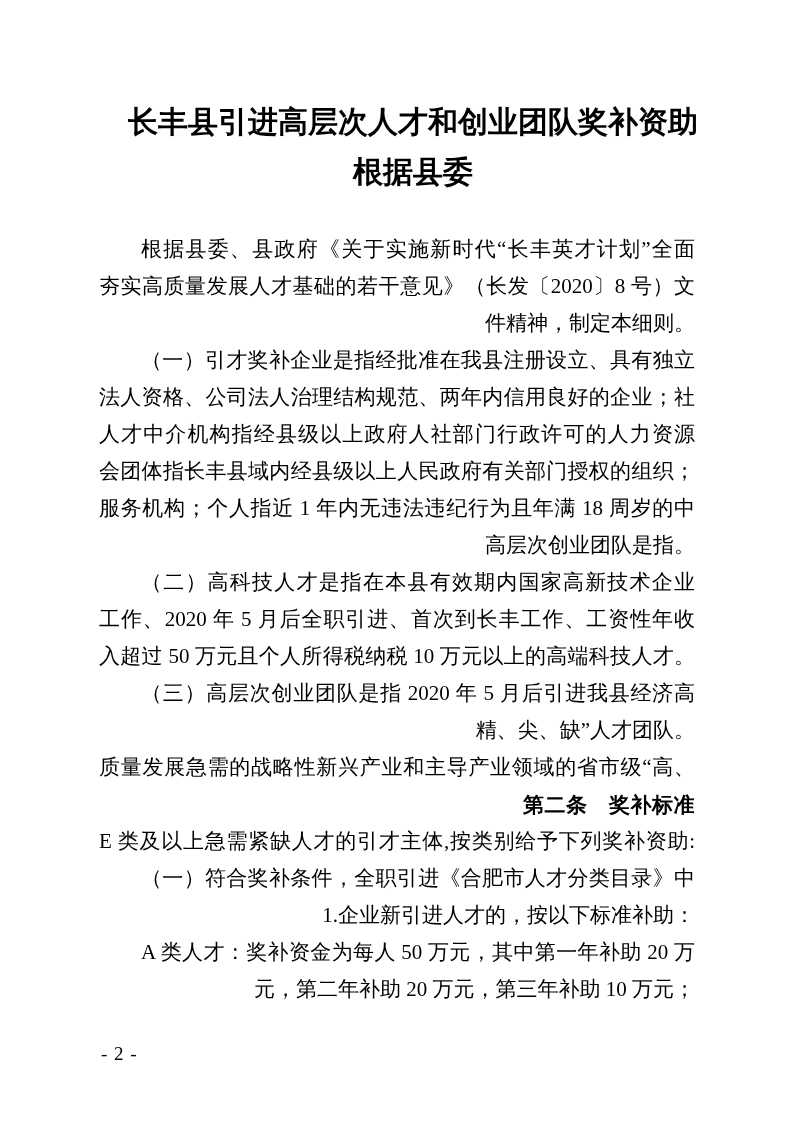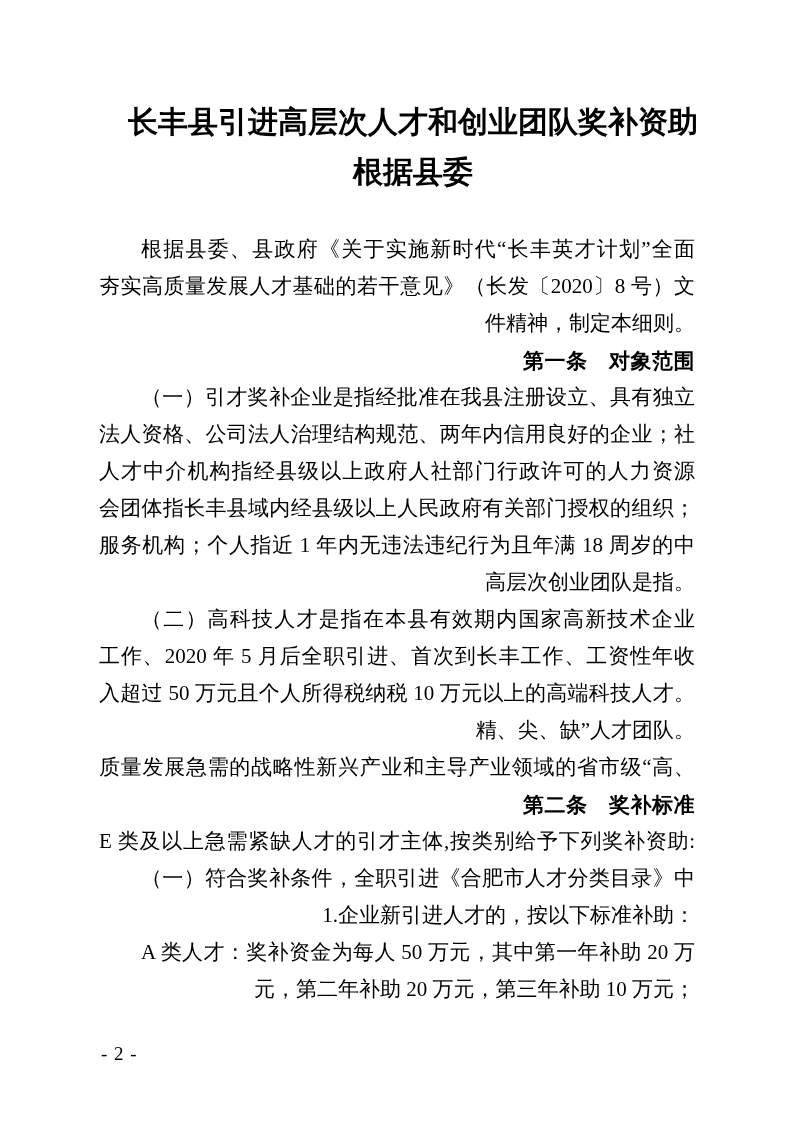--- a/index.html
+++ b/index.html
@@ -66,36 +66,34 @@
     <div class="title-line">根据县委</div>
   </header>
 
   <main class="doc-body">
       <div>
         <div class="doc-line justify indent">根据县委、县政府《关于实施新时代“长丰英才计划”全面</div>
         <div class="doc-line justify">夯实高质量发展人才基础的若干意见》（长发〔2020〕8 号）文</div>
         <div class="doc-line">件精神，制定本细则。</div>
       </div>
       <div>
-        <div class="doc-line heading indent">第一条　对象范围</div>
-      </div>
-      <div>
         <div class="doc-line justify indent">（一）引才奖补企业是指经批准在我县注册设立、具有独立</div>
         <div class="doc-line justify">法人资格、公司法人治理结构规范、两年内信用良好的企业；社</div>
         <div class="doc-line justify">人才中介机构指经县级以上政府人社部门行政许可的人力资源</div>
         <div class="doc-line justify">会团体指长丰县域内经县级以上人民政府有关部门授权的组织；</div>
         <div class="doc-line justify">服务机构；个人指近 1 年内无违法违纪行为且年满 18 周岁的中</div>
         <div class="doc-line">高层次创业团队是指。</div>
       </div>
       <div>
         <div class="doc-line justify indent">（二）高科技人才是指在本县有效期内国家高新技术企业</div>
         <div class="doc-line justify">工作、2020 年 5 月后全职引进、首次到长丰工作、工资性年收</div>
         <div class="doc-line justify">入超过 50 万元且个人所得税纳税 10 万元以上的高端科技人才。</div>
       </div>
       <div>
+        <div class="doc-line justify indent">（三）高层次创业团队是指 2020 年 5 月后引进我县经济高</div>
         <div class="doc-line">精、尖、缺”人才团队。</div>
         <div class="doc-line justify">质量发展急需的战略性新兴产业和主导产业领域的省市级“高、</div>
       </div>
       <div>
         <div class="doc-line heading indent">第二条　奖补标准</div>
       </div>
       <div>
         <div class="doc-line justify">E 类及以上急需紧缺人才的引才主体,按类别给予下列奖补资助:</div>
         <div class="doc-line justify indent">（一）符合奖补条件，全职引进《合肥市人才分类目录》中</div>
       </div>

